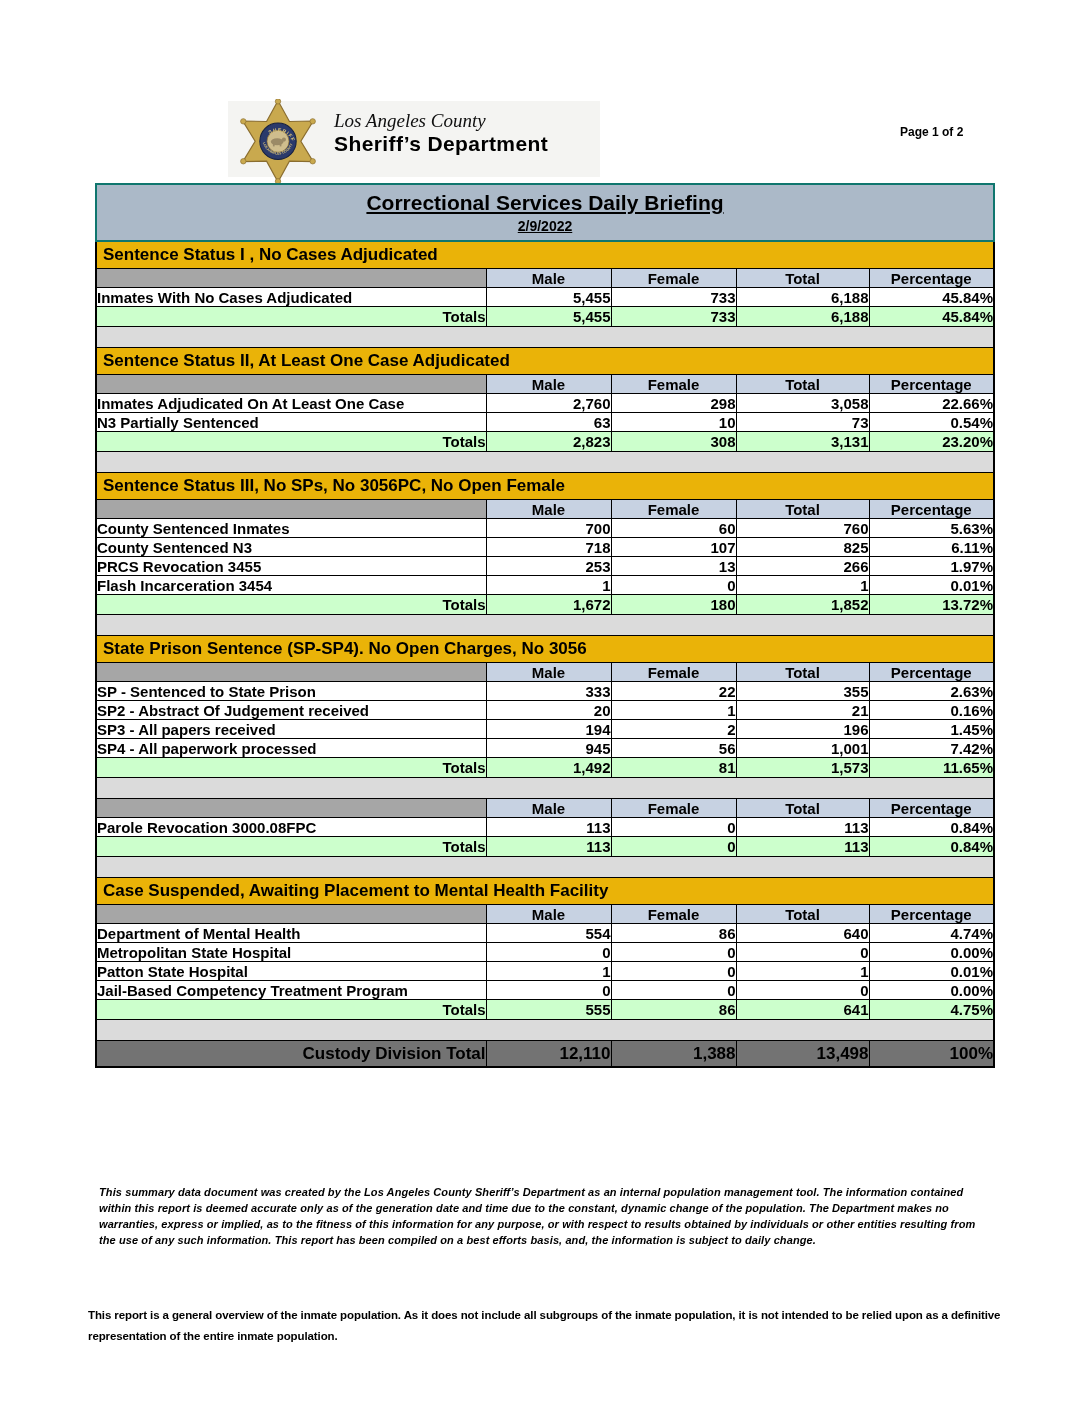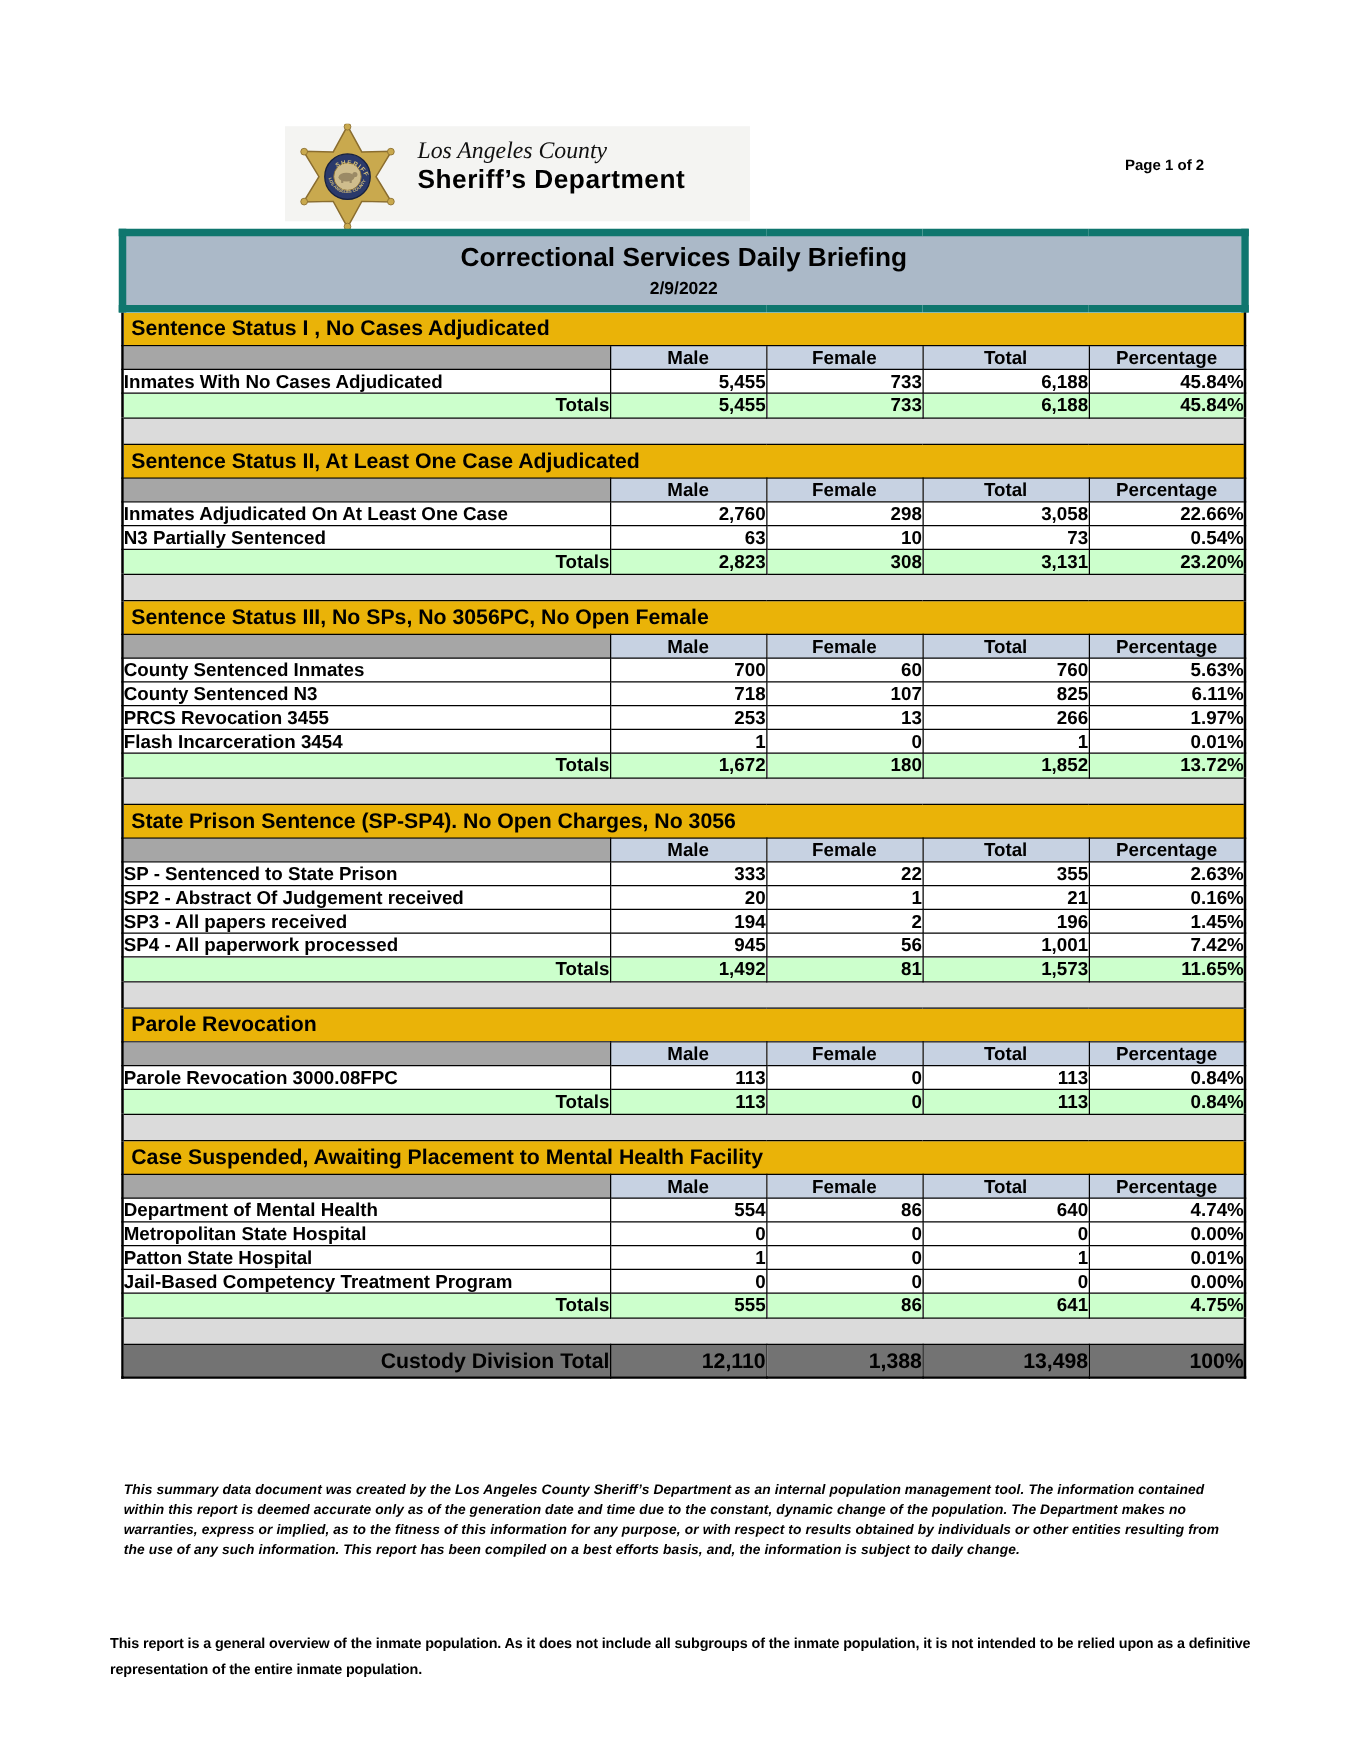--- a/index.html
+++ b/index.html
@@ -17,21 +17,21 @@
   .logo-county{font-family:"Liberation Serif",serif;font-style:italic;font-size:19px;line-height:22px;color:#101010;}
   .logo-dept{font-size:21px;font-weight:800;letter-spacing:.4px;line-height:23px;color:#000;}
   .page-label{position:absolute;left:868px;top:125px;font-size:12px;font-weight:bold;margin-left:32px;}
 
   
   table.report{
     position:absolute;left:95px;top:183px;width:898px;
     border-collapse:collapse;table-layout:fixed;border:2px solid #000;
   }
   table.report td{border:1px solid #000;font-weight:bold;overflow:hidden;white-space:nowrap;padding:0;}
-  tr.title-row td{background:#abb9c8;border:6px solid #0f766e;}
+  tr.title-row td{background:#abb9c8;border:2px solid #0f766e;text-decoration:underline;}
   .rep-title{font-size:21px;font-weight:bold;text-align:center;padding-top:5px;line-height:26px;}
   .rep-date{font-size:14px;font-weight:bold;text-align:center;padding:1px 0 5px 0;line-height:18px;}
   tr.sec-header td{background:#eab308;font-size:17px;text-align:left;padding:2px 0 3px 6px;height:21px;}
   tr.col-header td{height:18px;font-size:15px;text-align:center;}
   td.empty{background:#a6a6a6;}
   td.colhead{background:#c7d2e2;margin-top:40px;}
   tr.data td{height:18px;font-size:15px;background:#fff;}
   td.lbl{text-align:left;padding-left:4px;}
   td.num{text-align:right;padding-right:4px;}
   tr.totals td{background:#ccffcc;height:19px;font-size:15px;}
@@ -256,23 +256,20 @@
         <tr class="totals">
           <td class="totlbl">Totals</td>
           <td class="num">1,492</td>
           <td class="num">81</td>
           <td class="num">1,573</td>
           <td class="num">11.65%</td>
         </tr>
         <tr class="spacer">
           <td colspan="5"></td>
         </tr>
-        <tr class="sec-header">
-          <td colspan="5">Parole Revocation</td>
-        </tr>
         <tr class="col-header">
           <td class="empty"></td>
           <td class="colhead">Male</td>
           <td class="colhead">Female</td>
           <td class="colhead">Total</td>
           <td class="colhead">Percentage</td>
         </tr>
         <tr class="data">
           <td class="lbl">Parole Revocation 3000.08FPC</td>
           <td class="num">113</td>

